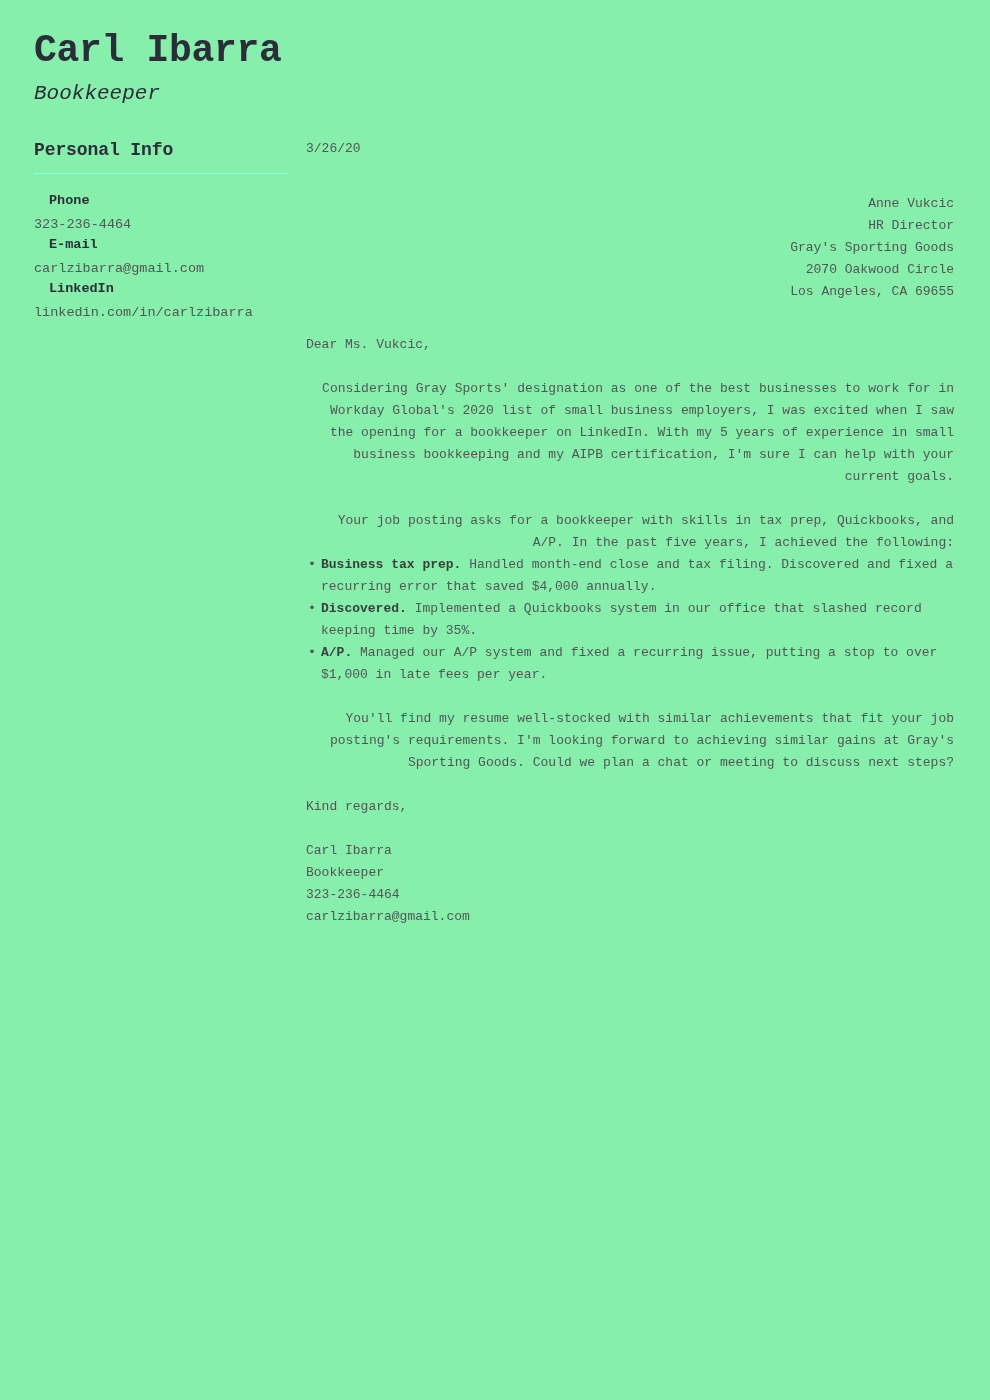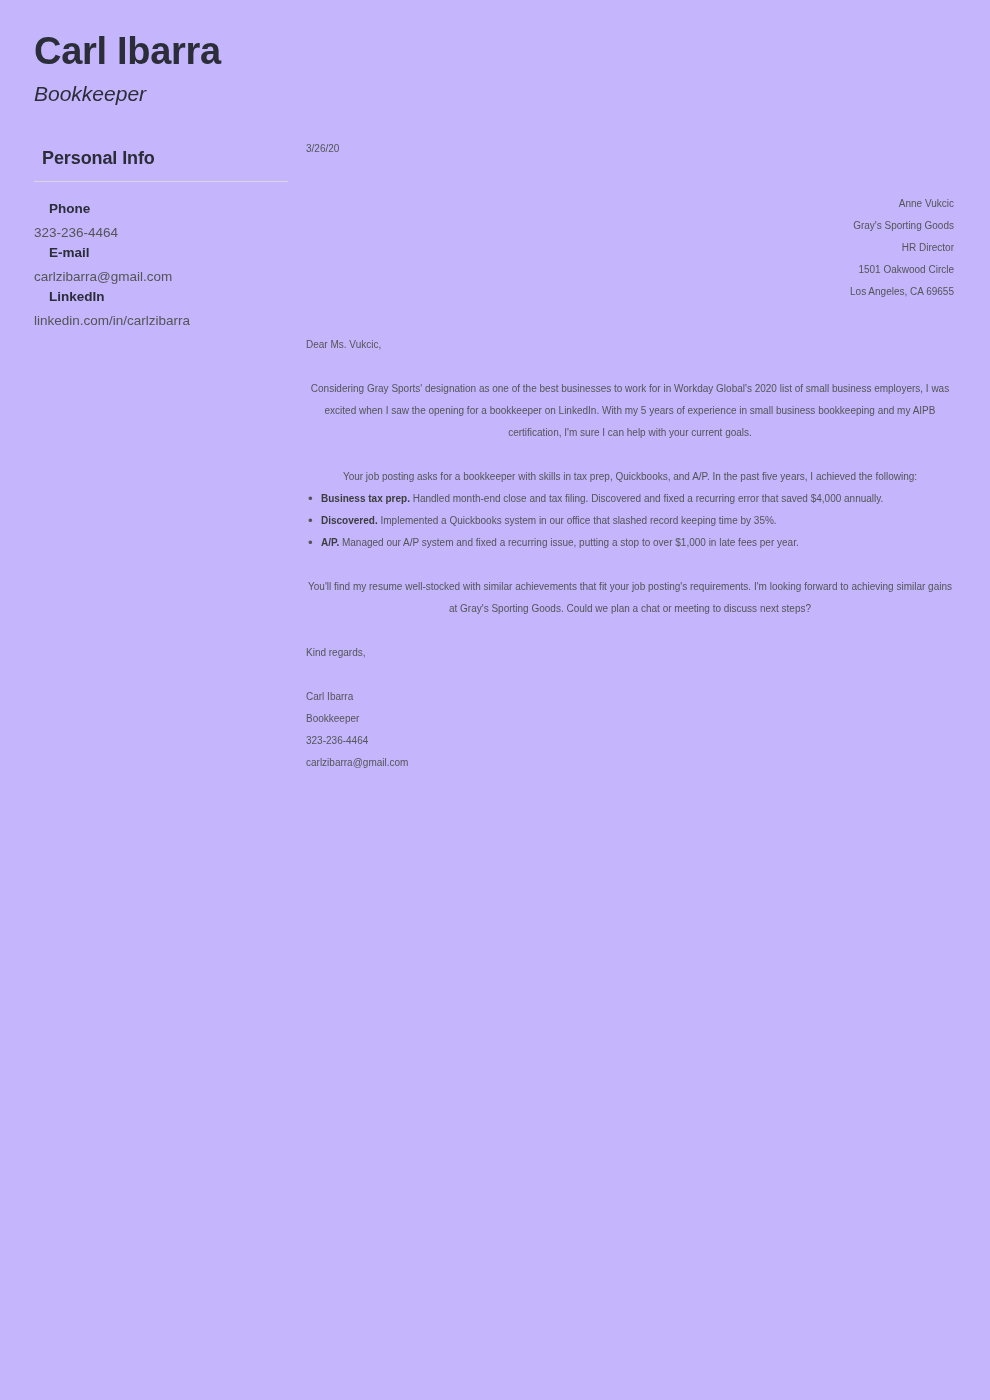--- a/index.html
+++ b/index.html
@@ -15,21 +15,22 @@
     color: #555555;
     -webkit-font-smoothing: antialiased;
     position: relative;
     overflow: hidden;
   }
 
   .page {
     position: relative;
     width: 990px;
     height: 1400px;
-    background: #c4b5fd;
+    background: #86efac;
+    font-family: Liberation Mono, monospace;
   }
 
   
   .header {
     position: absolute;
     left: 34px;
     top: 30px;
     width: 600px;
   }
   .name {
@@ -53,21 +54,21 @@
   .sidebar {
     position: absolute;
     left: 34px;
     top: 139px;
     width: 254px;
   }
   .sidebar-heading {
     font-size: 18px;
     font-weight: bold;
     color: #2b2d38;
-    margin: 8px;
+    margin: 0;
     line-height: 1.3;
     letter-spacing: -0.1px;
   }
   .divider {
     height: 1px;
     background: #d8d8d8;
     width: 254px;
     margin: 11px 0 0 0;
     border: 0;
   }
@@ -91,21 +92,21 @@
     margin: 4px 0 0 0;
     word-break: break-word;
   }
 
   
   .letter {
     position: absolute;
     left: 306px;
     top: 139px;
     width: 648px;
-    font-size: 10px;
+    font-size: 13px;
     line-height: 22px;
     color: #555555;
   }
   .letter-date {
     margin: 0;
     line-height: 20px;
   }
   .recipient {
     margin: 34px 0 0 0;
     text-align: right;
@@ -114,21 +115,21 @@
     margin: 0;
     line-height: 22px;
   }
   .salutation {
     margin: 31px 0 0 0;
     line-height: 22px;
   }
   .para {
     margin: 22px 0 0 0;
     line-height: 22px;
-    text-align: center;
+    text-align: right;
   }
   .bullets {
     list-style: none;
     margin: 0;
     padding: 0;
   }
   .bullet {
     position: relative;
     padding-left: 15px;
     margin: 0;
@@ -189,23 +190,23 @@
       <div class="info-value">linkedin.com/in/carlzibarra</div>
     </div>
   </div>
 
   <div class="letter">
 
     <p class="letter-date">3/26/20</p>
 
     <div class="recipient">
       <p class="recipient-line">Anne Vukcic</p>
+      <p class="recipient-line">HR Director</p>
       <p class="recipient-line">Gray's Sporting Goods</p>
-      <p class="recipient-line">HR Director</p>
-      <p class="recipient-line">1501 Oakwood Circle</p>
+      <p class="recipient-line">2070 Oakwood Circle</p>
       <p class="recipient-line">Los Angeles, CA 69655</p>
     </div>
 
     <p class="salutation">Dear Ms. Vukcic,</p>
 
     <p class="para">Considering Gray Sports' designation as one of the best businesses to work for in Workday Global's 2020 list of small business employers, I was excited when I saw the opening for a bookkeeper on LinkedIn. With my 5 years of experience in small business bookkeeping and my AIPB certification, I'm sure I can help with your current goals.</p>
 
     <p class="para">Your job posting asks for a bookkeeper with skills in tax prep, Quickbooks, and A/P. In the past five years, I achieved the following:</p>
 
     <ul class="bullets">

